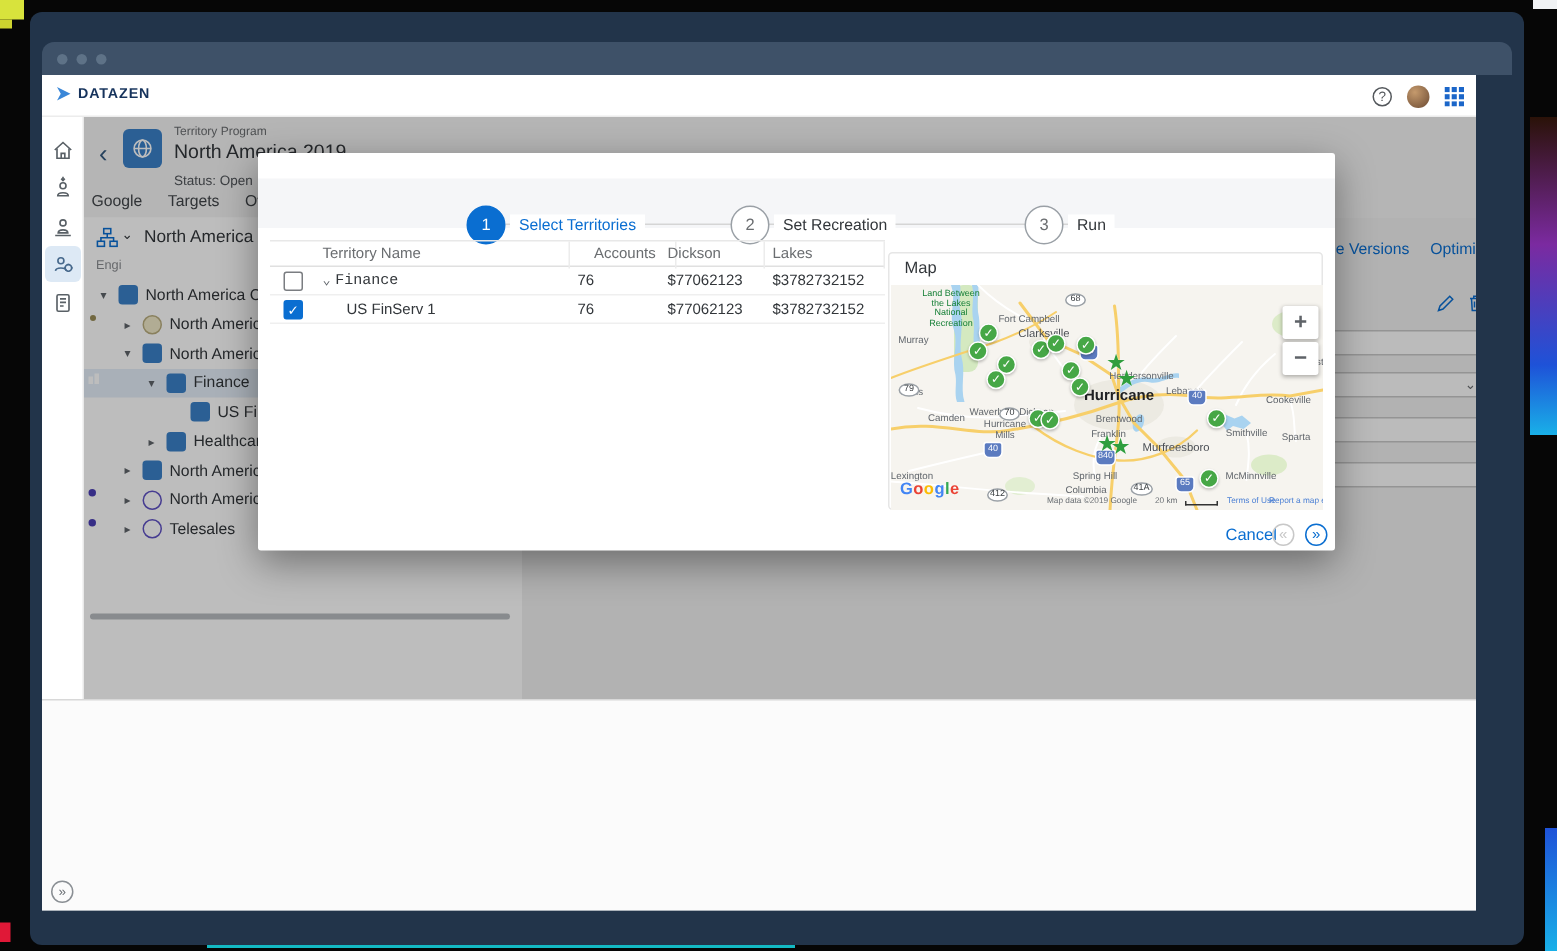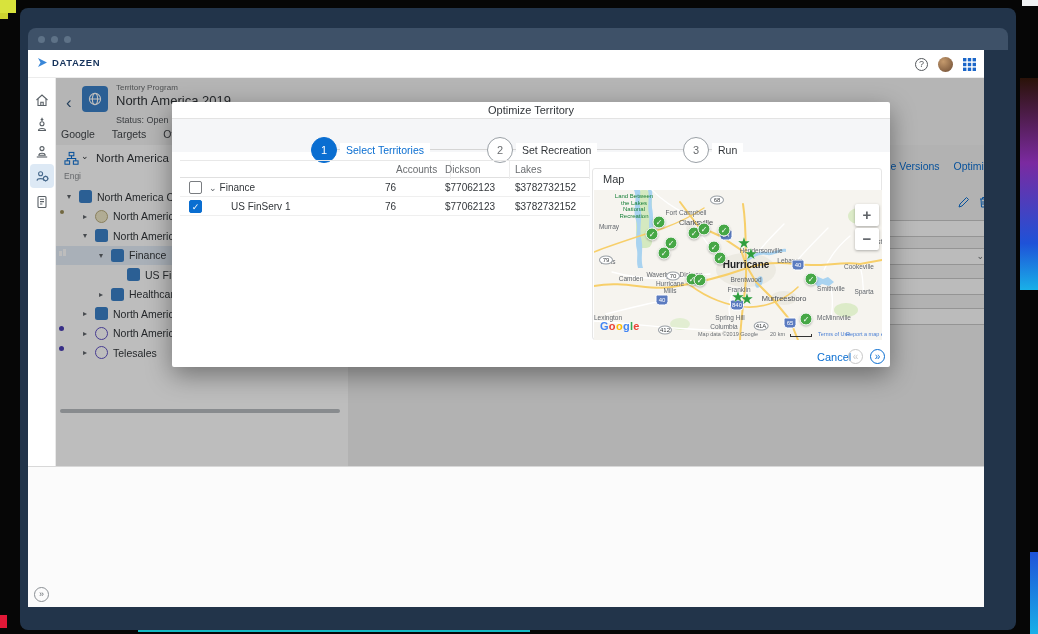--- a/index.html
+++ b/index.html
@@ -319,41 +319,41 @@
       <div class="ffield" style="top:163px;"></div>
     </div>
 
     <div class="abs footerarea">
       <div class="expander">»</div>
     </div>
 
     <div class="abs dim"></div>
 
     <div class="abs modal">
-      <div class="abs mtitle">Optimize Territory</div>
       <div class="abs msteps">
         <div class="stepline"></div>
       <div class="stepc act" style="left: 139px;">1</div>
           <div class="stepl act" style="left: 168px;">Select Territories</div>
           <div class="stepc" style="left: 315px;">2</div>
           <div class="stepl" style="left: 344px;">Set Recreation</div>
           <div class="stepc" style="left: 511px;">3</div>
           <div class="stepl" style="left: 540px;">Run</div>
         </div>
 
       <div class="abs mtable">
         <div class="mthead">
+            <div class="hcell" style="left: 30px; width: 170px;">Territory Name</div>
             <div class="hcell" style="left: 211px; width: 60px;">Accounts</div>
             <div class="hcell" style="left: 260px; width: 70px;">Dickson</div>
             <div class="hcell" style="left: 330px; width: 80px;">Lakes</div>
           </div>
         <div class="mtbody" style="position:relative;">
             <div class="mrow" style="top: 0px;">
               <div class="cb"></div>
-              <div class="ccell" style="left: 24px; width: 170px; padding-left: 5px;"><span class="rowchev">⌄</span>Finance</div>
+              <div class="ccell" style="left: 30px; width: 170px; padding-left: 5px; font-family: Liberation Mono, monospace;"><span class="rowchev">⌄</span>Finance</div>
               <div class="ccell" style="left: 200px; width: 60px;">76</div>
               <div class="ccell" style="left: 260px; width: 70px;">$77062123</div>
               <div class="ccell" style="left: 330px; width: 80px;">$3782732152</div>
             </div>
             <div class="mrow" style="top: 19px;">
               <div class="cb on">✓</div>
               <div class="ccell" style="left: 30px; width: 170px; padding-left: 21px;">US FinServ 1</div>
               <div class="ccell" style="left: 200px; width: 60px;">76</div>
               <div class="ccell" style="left: 260px; width: 70px;">$77062123</div>
               <div class="ccell" style="left: 330px; width: 80px;">$3782732152</div>

